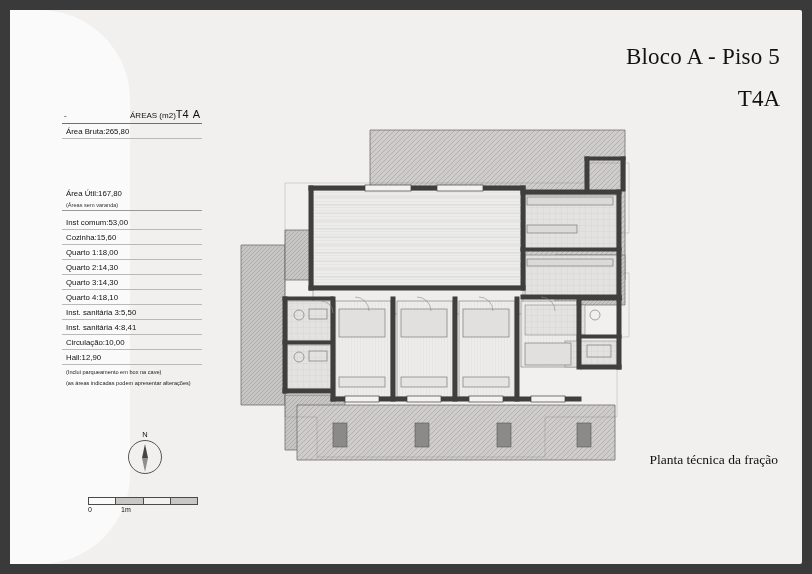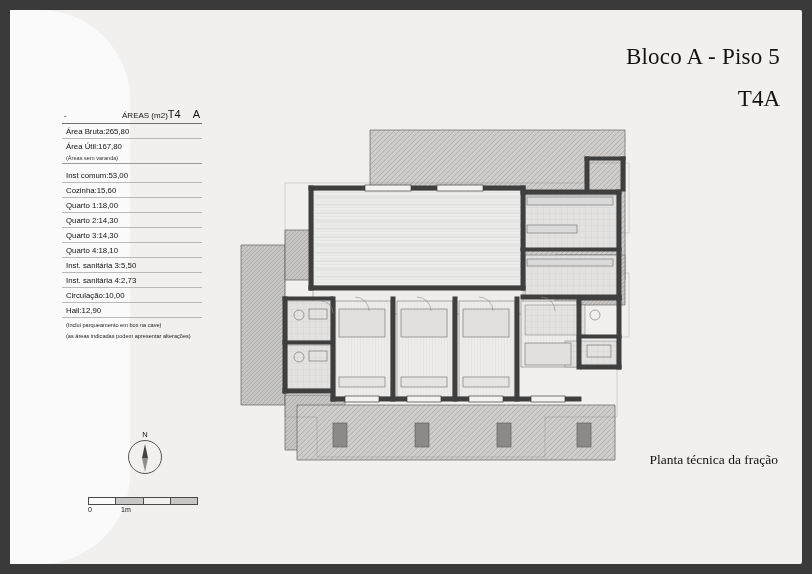--- a/index.html
+++ b/index.html
@@ -83,33 +83,33 @@
     color: #111;
     z-index: 5;
   }
   .areas-head {
     display: flex;
     align-items: flex-end;
     padding: 0 2px 3px 2px;
   }
   .areas-head .dash { width: 10px; font-size: 8px; }
   .areas-head .lbl { flex: 1; font-size: 8px; text-align: right; }
-  .areas-head .t4 { font-size: 11px; font-weight: normal; padding-right: 12px; }
+  .areas-head .t4 { font-size: 11px; font-weight: normal; padding-right: 4px; }
   .areas-head .a { font-size: 11px; }
   .rule { border-top: 1px solid #6f6f6f; height: 0; }
   .rule-thin { border-top: 1px solid #9a9a9a; height: 0; }
   .row {
     display: flex;
     justify-content: flex-start;
     padding: 2.5px 2px 2.5px 4px;
     border-bottom: 1px solid #b9b9b9;
     font-size: 7.8px;
   }
   .row .v { text-align: right; }
-  .row.noline { border-bottom: none; }
+  .row.noline { border-bottom: none; margin-top: 47px; }
   .note {
     padding: 2px 2px 2px 4px;
     font-size: 5.6px;
     color: #333;
   }
   .gap { height: 4px; }
   .foot-note {
     padding: 3px 2px 0 4px;
     font-size: 5.6px;
     color: #222;
@@ -243,21 +243,21 @@
       <div class="row">
         <span>Quarto 4:</span>
         <span class="v">18,10</span>
       </div>
       <div class="row">
         <span>Inst. sanitária 3:</span>
         <span class="v">5,50</span>
       </div>
       <div class="row">
         <span>Inst. sanitária 4:</span>
-        <span class="v">2,73</span>
+        <span class="v">8,41</span>
       </div>
       <div class="row">
         <span>Circulação:</span>
         <span class="v">10,00</span>
       </div>
       <div class="row">
         <span>Hall:</span>
         <span class="v">12,90</span>
       </div>
 

